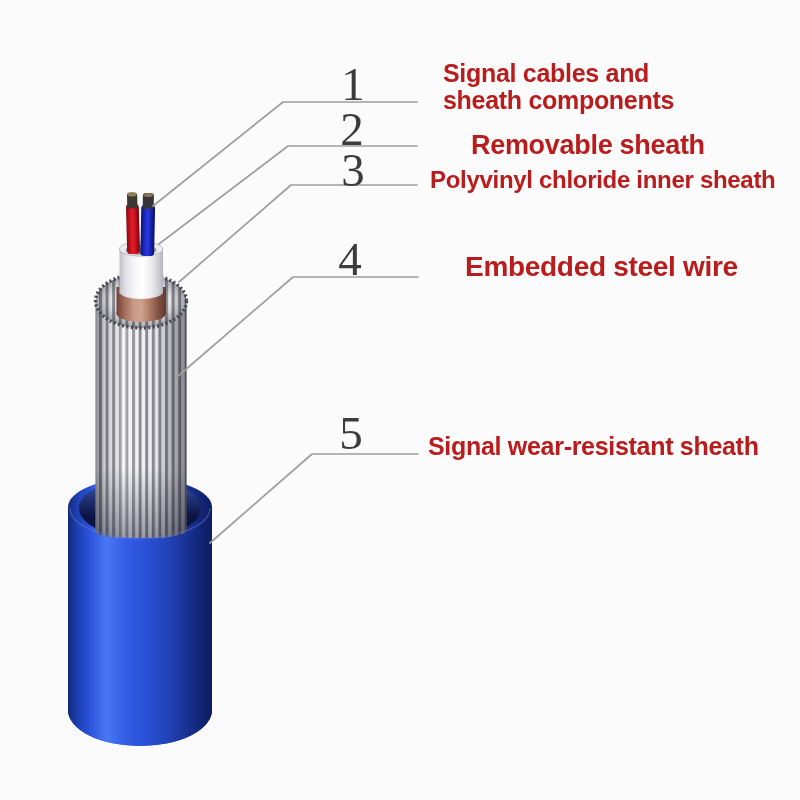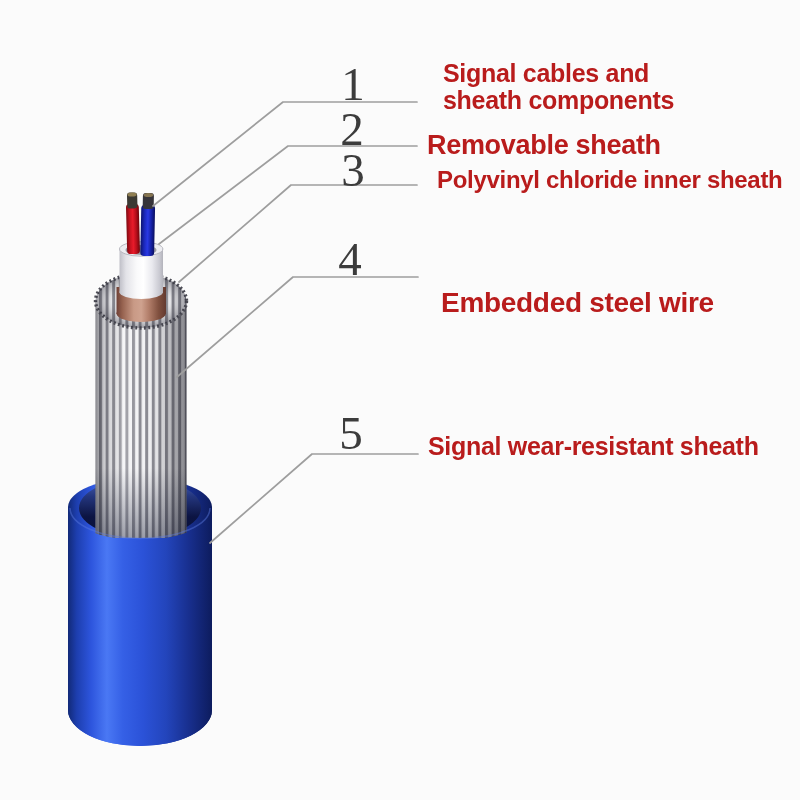--- a/index.html
+++ b/index.html
@@ -33,23 +33,23 @@
     letter-spacing: -0.3px;
     white-space: nowrap;
   }
   #num-1 { left: 327px; top: 61px; }
   #num-2 { left: 326px; top: 106px; }
   #num-3 { left: 327px; top: 147px; }
   #num-4 { left: 324px; top: 236px; }
   #num-5 { left: 325px; top: 410px; }
 
   #label-1 { left: 443px; top: 60px;  font-size: 25px; line-height: 27px; }
-  #label-2 { left: 427px; top: 131px; font-size: 27px; line-height: 29px; }
-  #label-3 { left: 430px; top: 167px; font-size: 24px; line-height: 26px; margin-left: 7px; }
-  #label-4 { left: 441px; top: 252px; font-size: 28px; line-height: 30px; margin-top: 36px; }
+  #label-2 { left: 471px; top: 131px; font-size: 27px; line-height: 29px; }
+  #label-3 { left: 430px; top: 167px; font-size: 24px; line-height: 26px; }
+  #label-4 { left: 465px; top: 252px; font-size: 28px; line-height: 30px; }
   #label-5 { left: 428px; top: 432px; font-size: 25px; line-height: 28px; }
 </style>
 </head>
 <body>
 
 <div class="stage">
 
   <svg class="diagram-svg" viewBox="0 0 800 800" aria-hidden="true">
     <defs>
       <linearGradient id="blueGrad" x1="0" y1="0" x2="1" y2="0">

